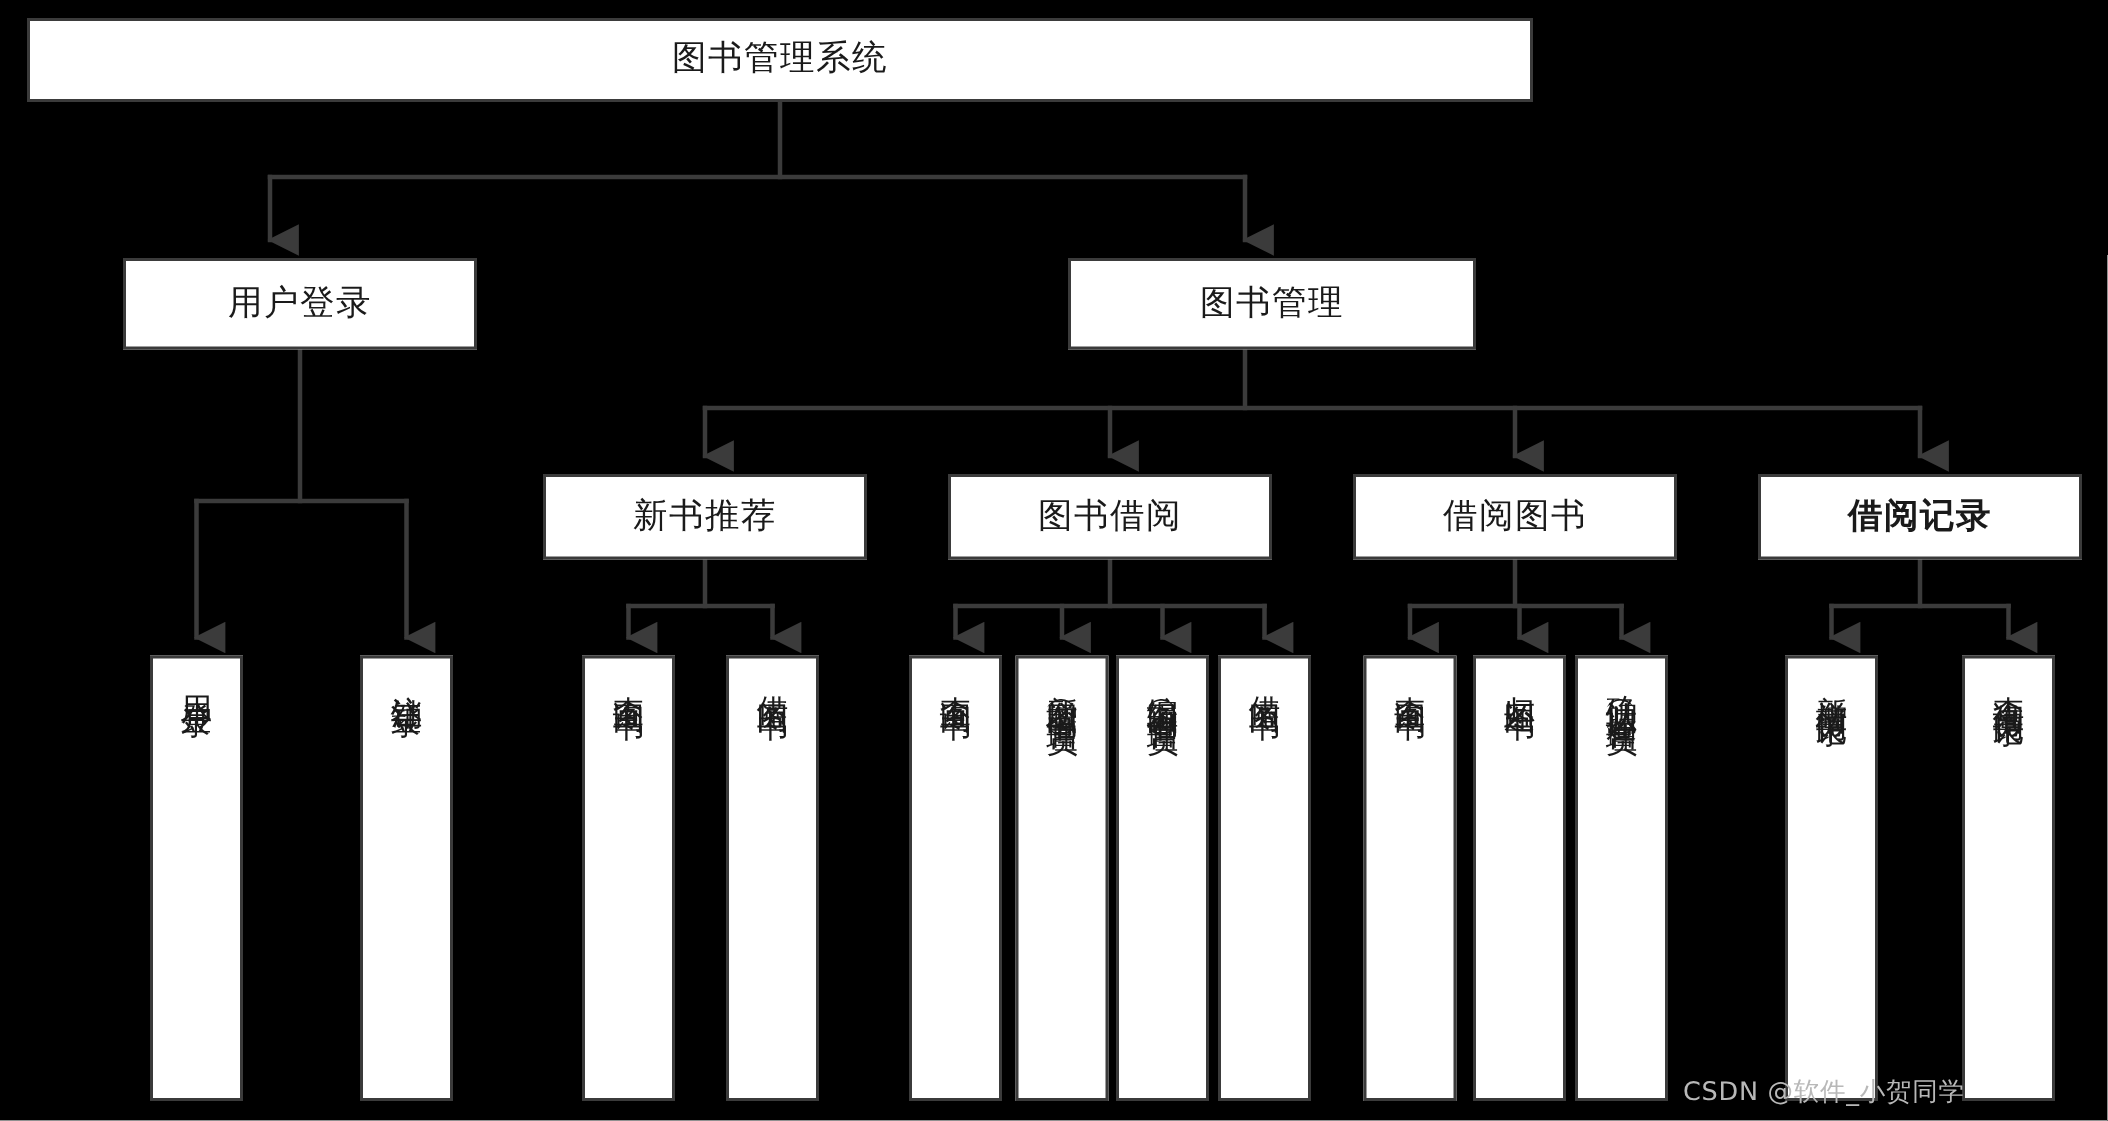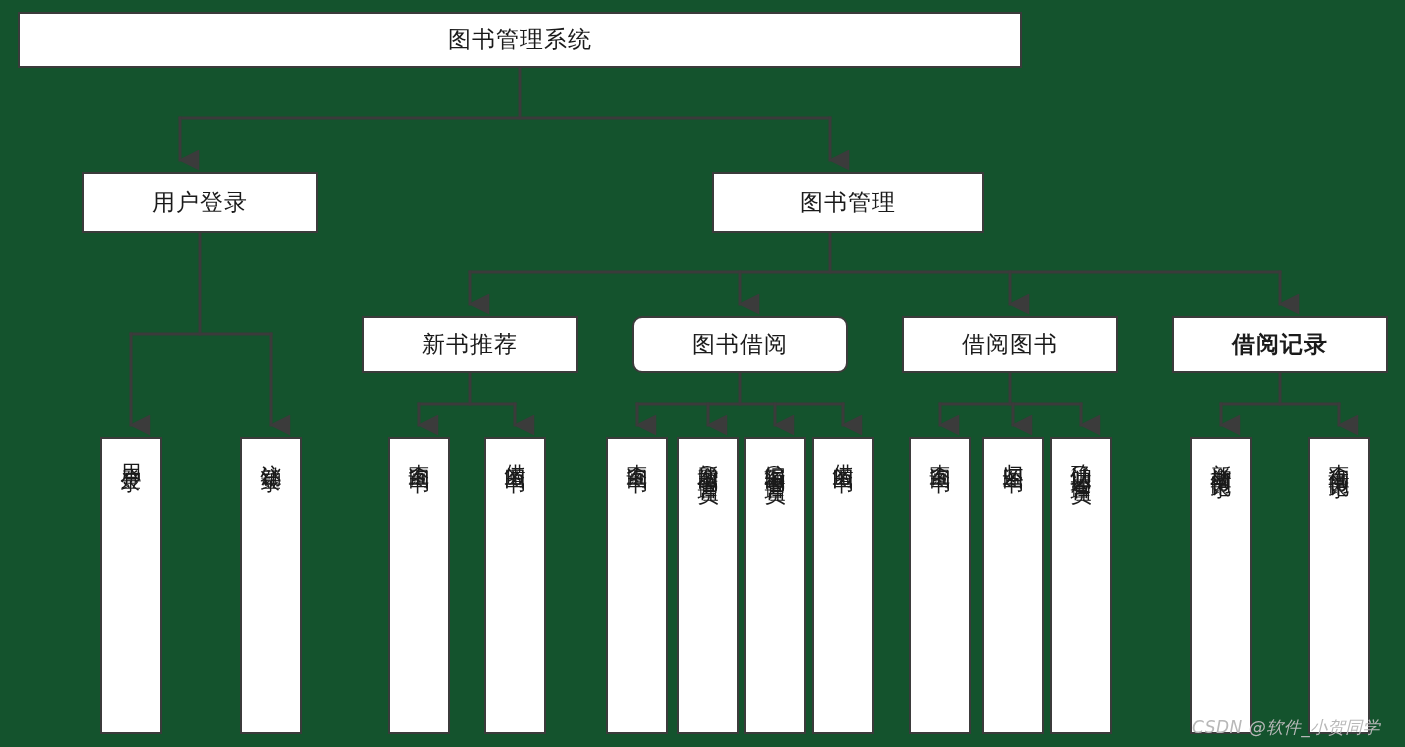--- a/index.html
+++ b/index.html
@@ -8,21 +8,21 @@
     padding: 0;
     background: #ffffff;
   }
   body {
     font-family: "DejaVu Sans", "Liberation Sans", sans-serif;
   }
   #canvas {
     position: relative;
     width: 1405px;
     height: 747px;
-    background: #14532d;
+    background: #000000;
     overflow: hidden;
   }
   #edges {
     position: absolute;
     left: 0;
     top: 0;
     width: 1405px;
     height: 747px;
     pointer-events: none;
   }
@@ -129,21 +129,21 @@
   <div class="node horiz" style="left: 82px; top: 172px; width: 236px; height: 61px; border-color: rgb(59, 59, 59); background: rgb(255, 255, 255); color: rgb(26, 26, 26);">
     <span>用户登录</span>
   </div>
   <div class="node horiz" style="left: 712px; top: 172px; width: 272px; height: 61px; border-color: rgb(59, 59, 59); background: rgb(255, 255, 255); color: rgb(26, 26, 26);">
     <span>图书管理</span>
   </div>
 
   <div class="node horiz" style="left: 362px; top: 316px; width: 216px; height: 57px; border-color: rgb(59, 59, 59); background: rgb(255, 255, 255); color: rgb(26, 26, 26);">
     <span>新书推荐</span>
   </div>
-  <div class="node horiz" style="left: 632px; top: 316px; width: 216px; height: 57px; border-color: rgb(59, 59, 59); background: rgb(255, 255, 255); color: rgb(26, 26, 26); border-radius: 10px;">
+  <div class="node horiz" style="left: 632px; top: 316px; width: 216px; height: 57px; border-color: rgb(59, 59, 59); background: rgb(255, 255, 255); color: rgb(26, 26, 26);">
     <span>图书借阅</span>
   </div>
   <div class="node horiz" style="left: 902px; top: 316px; width: 216px; height: 57px; border-color: rgb(59, 59, 59); background: rgb(255, 255, 255); color: rgb(26, 26, 26);">
     <span>借阅图书</span>
   </div>
   <div class="node horiz" style="left: 1172px; top: 316px; width: 216px; height: 57px; border-color: rgb(59, 59, 59); background: rgb(255, 255, 255); color: rgb(26, 26, 26); font-weight: bold;">
     <span>借阅记录</span>
   </div>
 
   <div class="node leaf" style="left: 100px; top: 437px; width: 62px; height: 297px; border-color: rgb(59, 59, 59); background: rgb(255, 255, 255); color: rgb(26, 26, 26);">
@@ -179,15 +179,15 @@
   <div class="node leaf" style="left: 1050px; top: 437px; width: 62px; height: 297px; border-color: rgb(59, 59, 59); background: rgb(255, 255, 255); color: rgb(26, 26, 26);">
     <span class="vtext">确认归还（管理员）</span>
   </div>
   <div class="node leaf" style="left: 1190px; top: 437px; width: 62px; height: 297px; border-color: rgb(59, 59, 59); background: rgb(255, 255, 255); color: rgb(26, 26, 26);">
     <span class="vtext">新增借阅记录</span>
   </div>
   <div class="node leaf" style="left: 1308px; top: 437px; width: 62px; height: 297px; border-color: rgb(59, 59, 59); background: rgb(255, 255, 255); color: rgb(26, 26, 26);">
     <span class="vtext">查询借阅记录</span>
   </div>
 
-  <div class="watermark" style="left: 1192px; top: 716px; color: rgb(184, 184, 184); font-style: italic;">CSDN @软件_小贺同学</div>
+  <div class="watermark" style="left: 1122px; top: 716px; color: rgb(184, 184, 184);">CSDN @软件_小贺同学</div>
 
 </div>
 
 </body></html>

